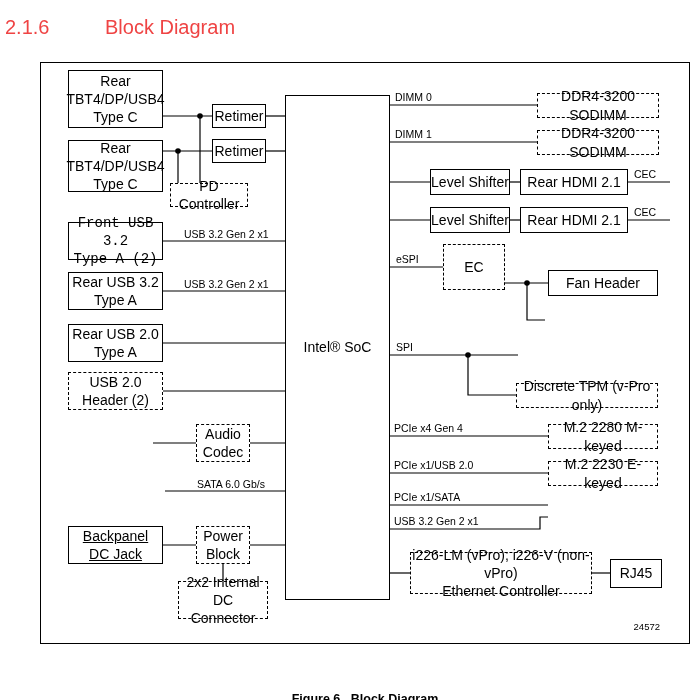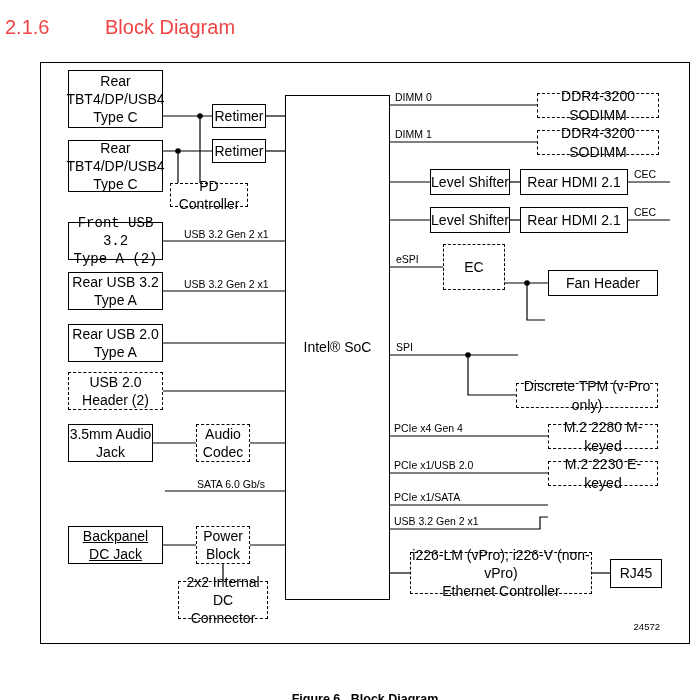--- a/index.html
+++ b/index.html
@@ -85,22 +85,20 @@
   <div class="box" style="left:212px; top:139px; width:54px; height:24px;">Retimer</div>
   <div class="box dashed" style="left:170px; top:183px; width:78px; height:24px;">PD Controller</div>
   <div class="box" style="left:68px; top:222px; width:95px; height:38px;font-family:Liberation Mono, monospace;">Front USB 3.2
 Type A (2)</div>
   <div class="box" style="left:68px; top:272px; width:95px; height:38px;">Rear USB 3.2
 Type A</div>
   <div class="box" style="left:68px; top:324px; width:95px; height:38px;">Rear USB 2.0
 Type A</div>
   <div class="box dashed" style="left:68px; top:372px; width:95px; height:38px;">USB 2.0
 Header (2)</div>
-  <div class="box" style="left:68px; top:424px; width:85px; height:38px;">3.5mm Audio
-Jack</div>
   <div class="box dashed" style="left:196px; top:424px; width:54px; height:38px;">Audio
 Codec</div>
   <div class="box" style="left:68px; top:526px; width:95px; height:38px;text-decoration:underline;">Backpanel
 DC Jack</div>
   <div class="box dashed" style="left:196px; top:526px; width:54px; height:38px;">Power
 Block</div>
   <div class="box dashed" style="left:178px; top:581px; width:90px; height:38px;">2x2 Internal
 DC Connector</div>
 
   <div class="box dashed" style="left:537px; top:93px; width:122px; height:25px;">DDR4-3200 SODIMM</div>

